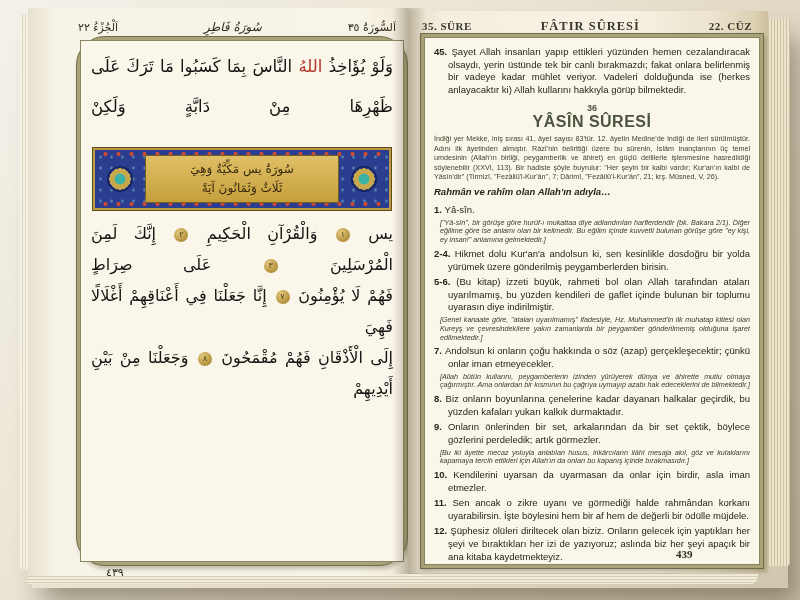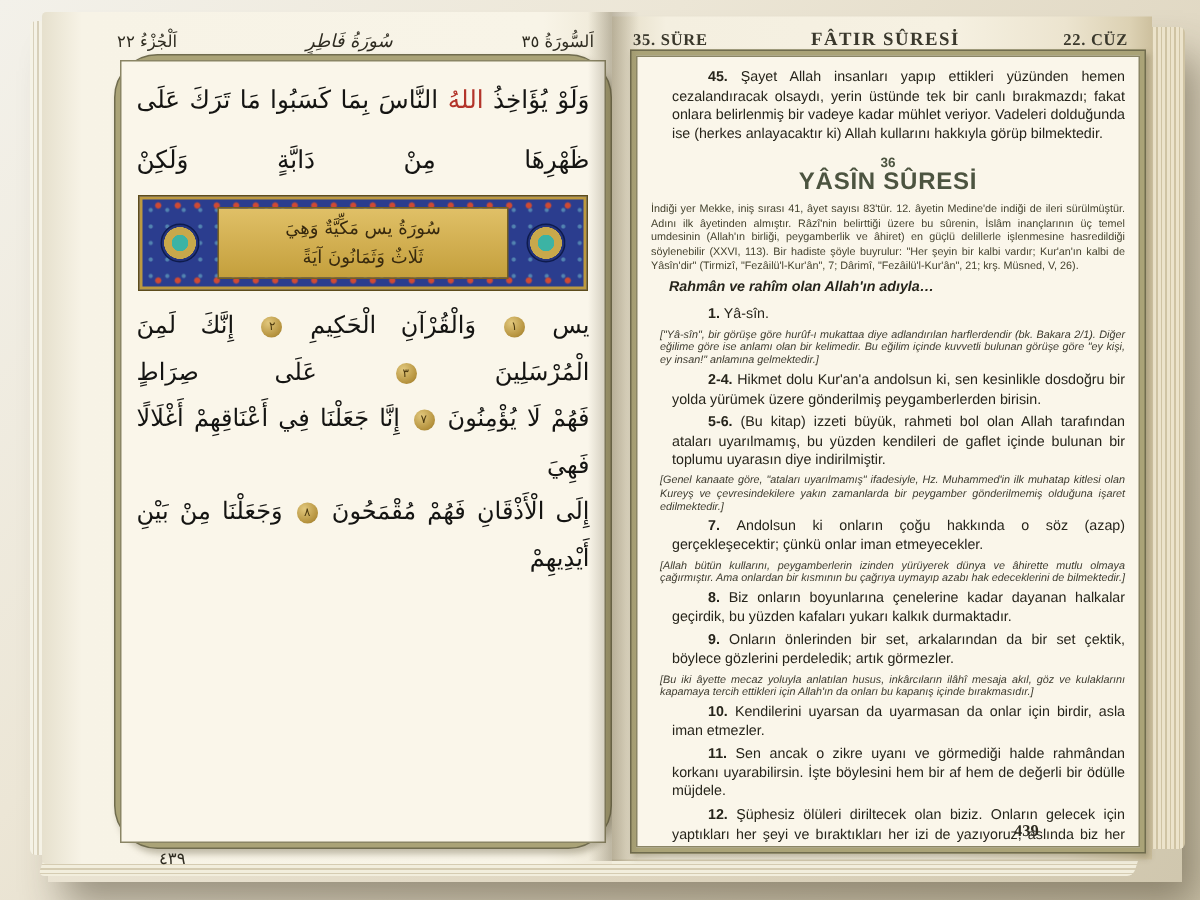--- a/index.html
+++ b/index.html
@@ -47,50 +47,50 @@
   
   .ar{direction:rtl;font-family:"DejaVu Sans",sans-serif;color:#141412;}
   .ar-line{text-align:justify;text-align-last:justify;font-size:16px;line-height:31px;}
   #fatir-lines .ar-line{font-size:16.5px;line-height:40px;}
   .ar-red{color:#b3342a;}
   .ayah-m{display:inline-flex;width:14px;height:14px;border-radius:50%;
     background:radial-gradient(circle at 35% 30%,#e2c87d,#b4913c 70%,#8a6c26);
     color:#4c390f;font-size:8px;line-height:14px;align-items:center;justify-content:center;
     vertical-align:middle;margin:0 2px;}
   
-  .ornament{position:relative;height:62px;margin:4px 2px 8px;box-sizing:border-box;
+  .ornament{position:relative;height:62px;margin:21px 2px 8px;box-sizing:border-box;
     border:2px solid #bd9a40;outline:1px solid #5d4c1c;
     background-color:#2b3d8e;
     background-image:
       radial-gradient(circle,#cf4a33 1.6px,transparent 2.5px),
       radial-gradient(circle,#cf4a33 1.6px,transparent 2.5px),
       radial-gradient(circle,rgba(120,200,210,.5) 1px,transparent 1.7px);
     background-size:13px 8px,13px 8px,11px 11px;
     background-position:4px 0px,4px 100%,0 50%;
     background-repeat:repeat-x,repeat-x,repeat;
     display:flex;align-items:center;gap:12px;padding:6px 12px;}
   .orn-med{width:24px;height:24px;border-radius:50%;flex:0 0 auto;
     background:radial-gradient(circle,#3cb3a4 0 32%,#c8a84b 33% 62%,#24347c 63%);
     border:1px solid #0e1b4e;}
   .orn-center{flex:1;height:100%;background:linear-gradient(180deg,#e0c067,#c49f3c);
     border:1px solid #77601f;display:flex;flex-direction:column;justify-content:center;
     text-align:center;font-size:12px;line-height:1.55;color:#37290e;}
   .basmala{text-align:center;font-size:18px;line-height:30px;margin:2px 0 4px;}
   
   .fr-content{font-size:9.5px;line-height:12.6px;text-align:justify;}
   .verse{padding-left:14px;text-indent:-14px;margin-bottom:3px;}
-  .vnum{font-weight:bold;margin-left:38px;}
+  .vnum{font-weight:bold;}
   .vnote{font-size:7.2px;line-height:8.8px;font-style:italic;color:#3c3a2e;
     margin:-1px 0 3px 0;padding-left:6px;text-align:justify;}
   .surah-head{text-align:center;margin:7px 0 4px;}
   .surah-no{font-size:9px;font-weight:bold;color:#4c5440;line-height:10px;}
   .surah-title{font-size:16px;font-weight:bold;letter-spacing:.5px;color:#4c5440;
     font-family:"Liberation Sans",sans-serif;line-height:17px;}
   .intro{font-size:7.2px;line-height:9.4px;color:#45432f;text-align:justify;margin-bottom:5px;}
-  .bismillah{font-weight:bold;font-style:italic;font-size:9.5px;margin:2px 12px 5px;}
+  .bismillah{font-weight:bold;font-style:italic;font-size:9.5px;margin:2px 0 5px;}
   
   .pn{position:absolute;color:#2e2b20;}
   .pn-left{left:78px;top:558px;font-family:"DejaVu Sans",sans-serif;font-size:11px;}
   .pn-right{left:268px;top:537px;font-family:"Liberation Serif",serif;font-size:11px;font-weight:bold;}
 </style>
 </head>
 <body>
 
 <div class="book">
   <div class="book-shadow"></div>

